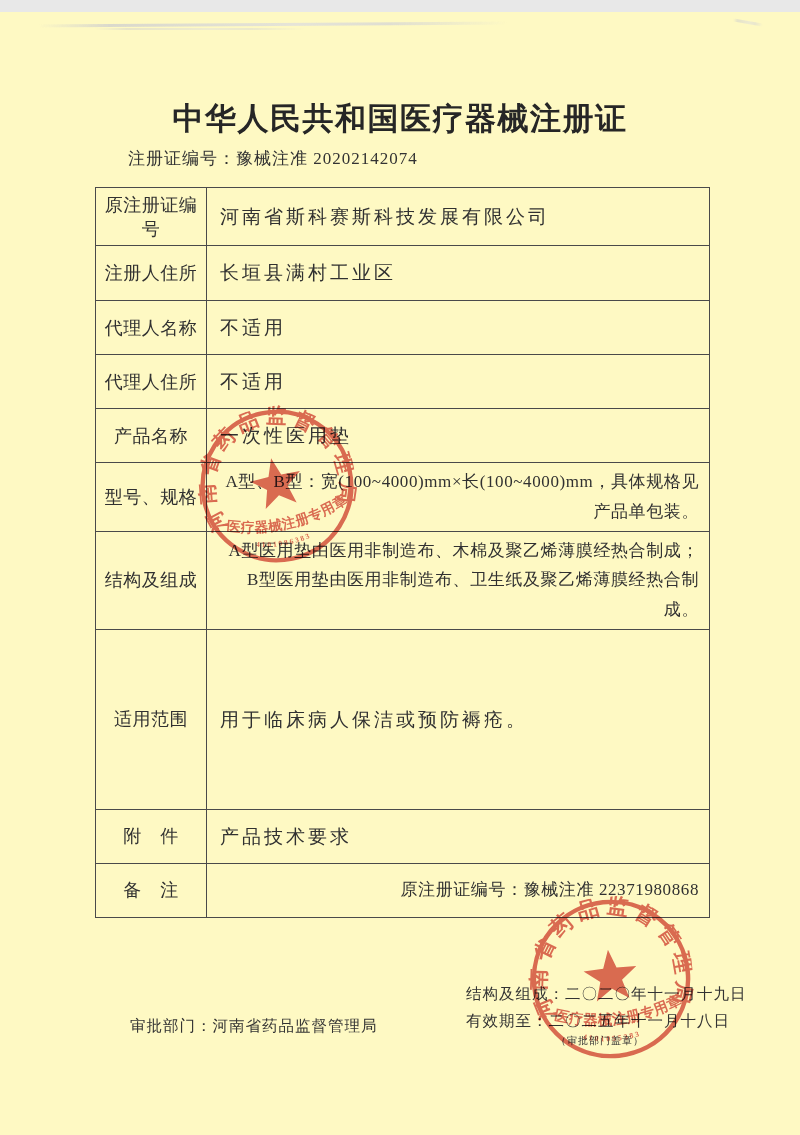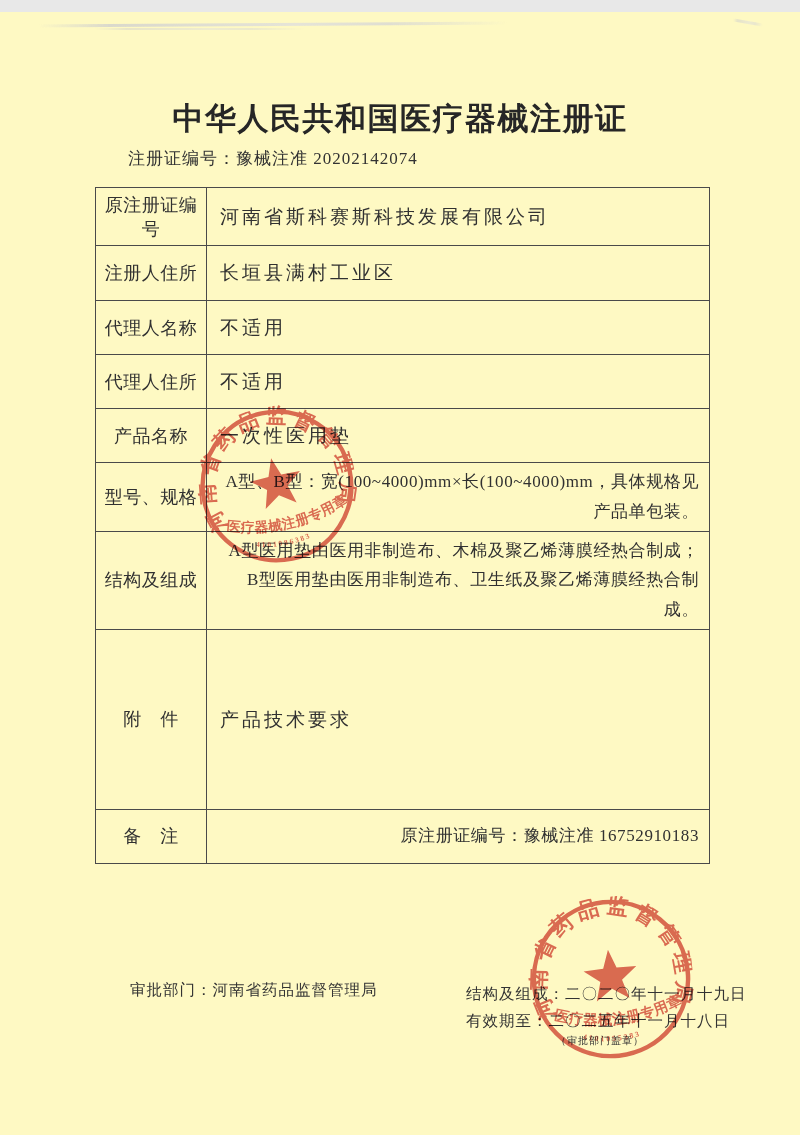--- a/index.html
+++ b/index.html
@@ -57,21 +57,21 @@
   .cert-table tr:nth-child(5){height:54px}
   .cert-table tr:nth-child(6){height:54px}
   .cert-table tr:nth-child(7){height:62px}
   .cert-table tr:nth-child(8){height:180px}
   .cert-table tr:nth-child(9){height:54px}
   .cert-table tr:nth-child(10){height:54px}
   .cert-table tr:nth-child(11){height:54px}
   .cert-table tr:nth-child(12){height:54px}
 
   .footer-line{position:absolute;font-size:15.5px;letter-spacing:1px;color:#333;}
-  .f-dept{left:130px;top:968px;}
+  .f-dept{left:130px;top:1004px;}
   .f-date{left:466px;top:972px;}
   .f-valid{left:466px;top:999px;}
   .f-sealnote{left:556px;top:1022px;font-size:10px;}
 
   .stamp{
     position:absolute;
     mix-blend-mode:multiply;
     opacity:.85;
   }
   .stamp.middle{left:198px;top:395px;width:158px;height:158px;transform:rotate(-12deg);}
@@ -120,26 +120,30 @@
       </tr>
       <tr>
         <td class="lbl">型号、规格</td>
         <td class="val dense">A型、B型：宽(100~4000)mm×长(100~4000)mm，具体规格见产品单包装。</td>
       </tr>
       <tr>
         <td class="lbl">结构及组成</td>
         <td class="val dense">A型医用垫由医用非制造布、木棉及聚乙烯薄膜经热合制成；B型医用垫由医用非制造布、卫生纸及聚乙烯薄膜经热合制成。</td>
       </tr>
       <tr>
+        <td class="lbl">适用范围</td>
+        <td class="val">用于临床病人保洁或预防褥疮。</td>
+      </tr>
+      <tr>
         <td class="lbl">附　件</td>
         <td class="val">产品技术要求</td>
       </tr>
       <tr>
         <td class="lbl">备　注</td>
-        <td class="val dense">原注册证编号：豫械注准 16752910183</td>
+        <td class="val dense">原注册证编号：豫械注准 22371980868</td>
       </tr>
     </tbody>
   </table>
 
   <div class="footer-line f-dept">审批部门：河南省药品监督管理局</div>
   <div class="footer-line f-date">结构及组成：二〇二〇年十一月十九日</div>
   <div class="footer-line f-valid">有效期至：二〇二五年十一月十八日</div>
   <div class="footer-line f-sealnote">（审批部门盖章）</div>
 
   <div class="stamp middle" style="color: rgb(212, 83, 79);">

